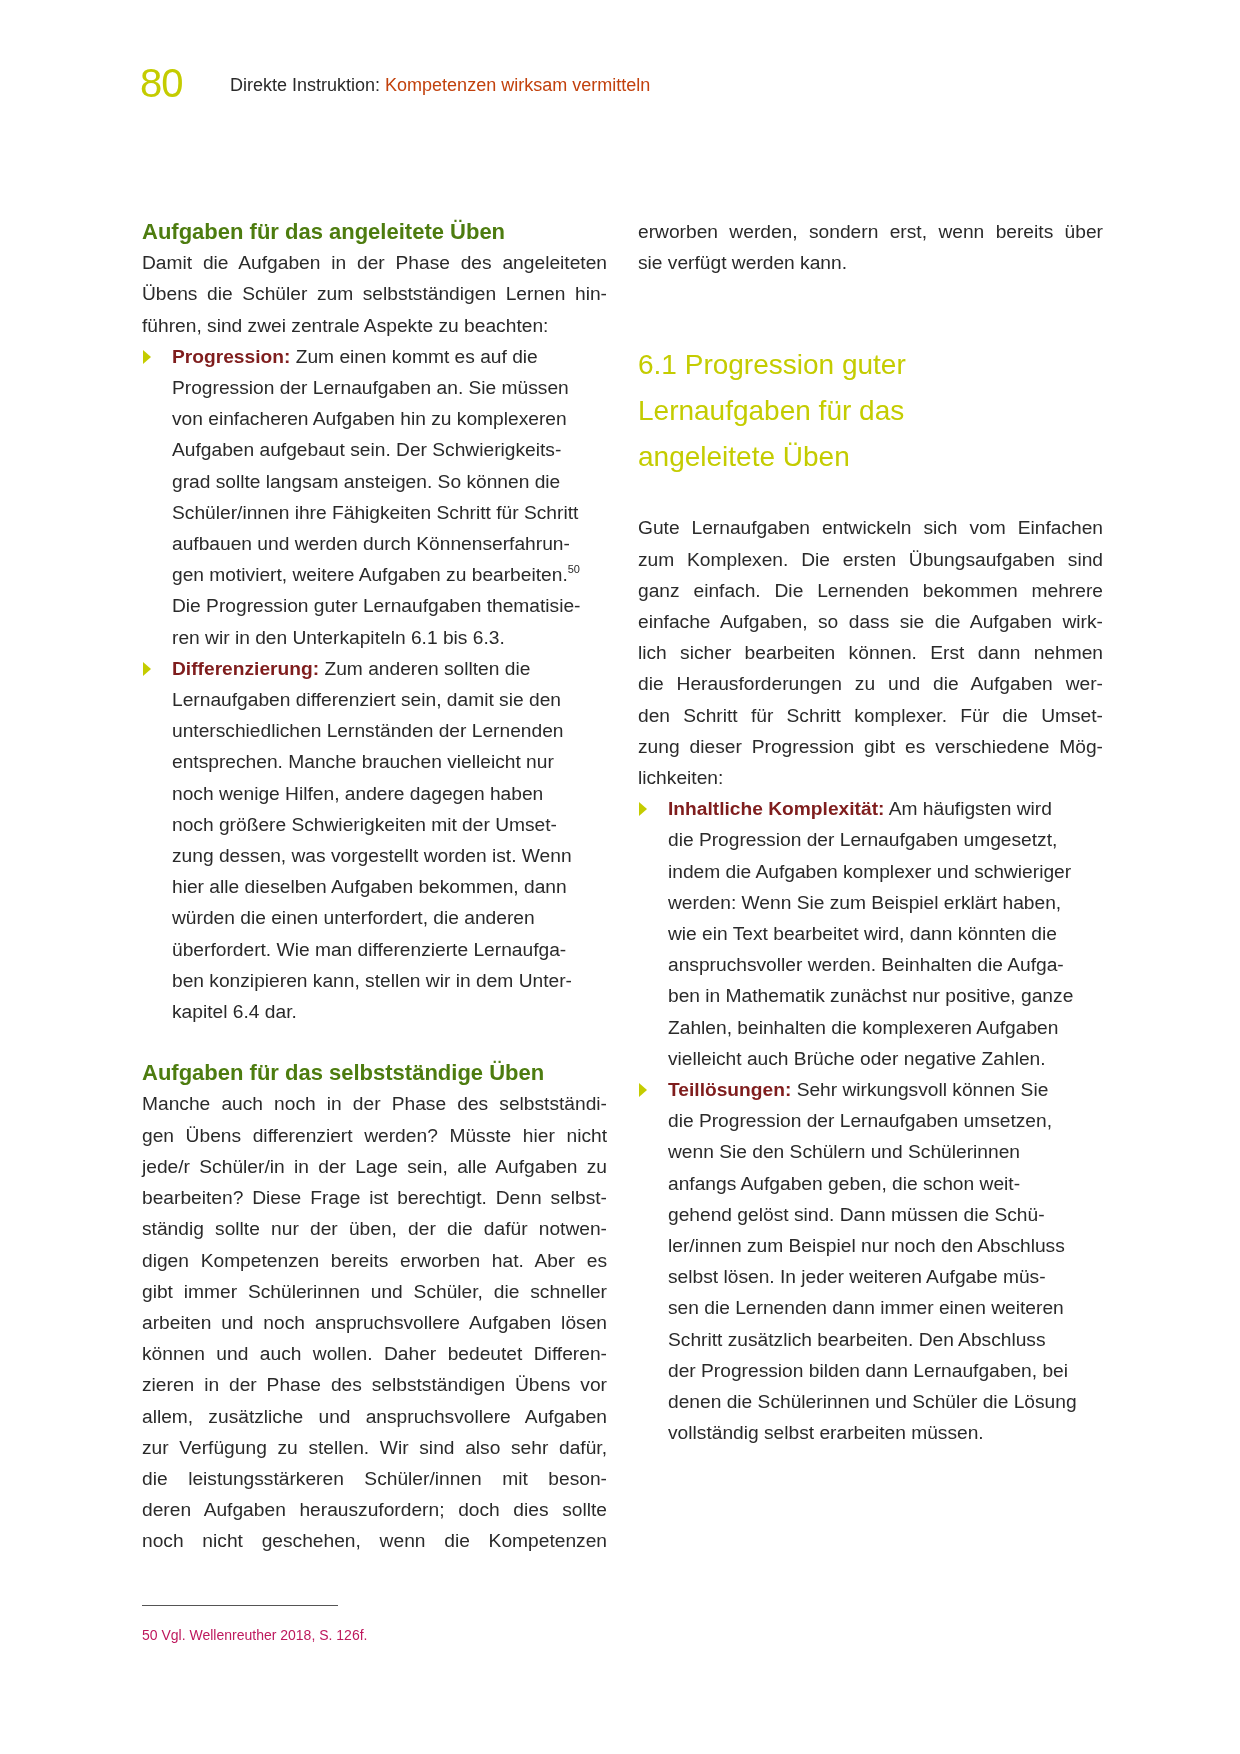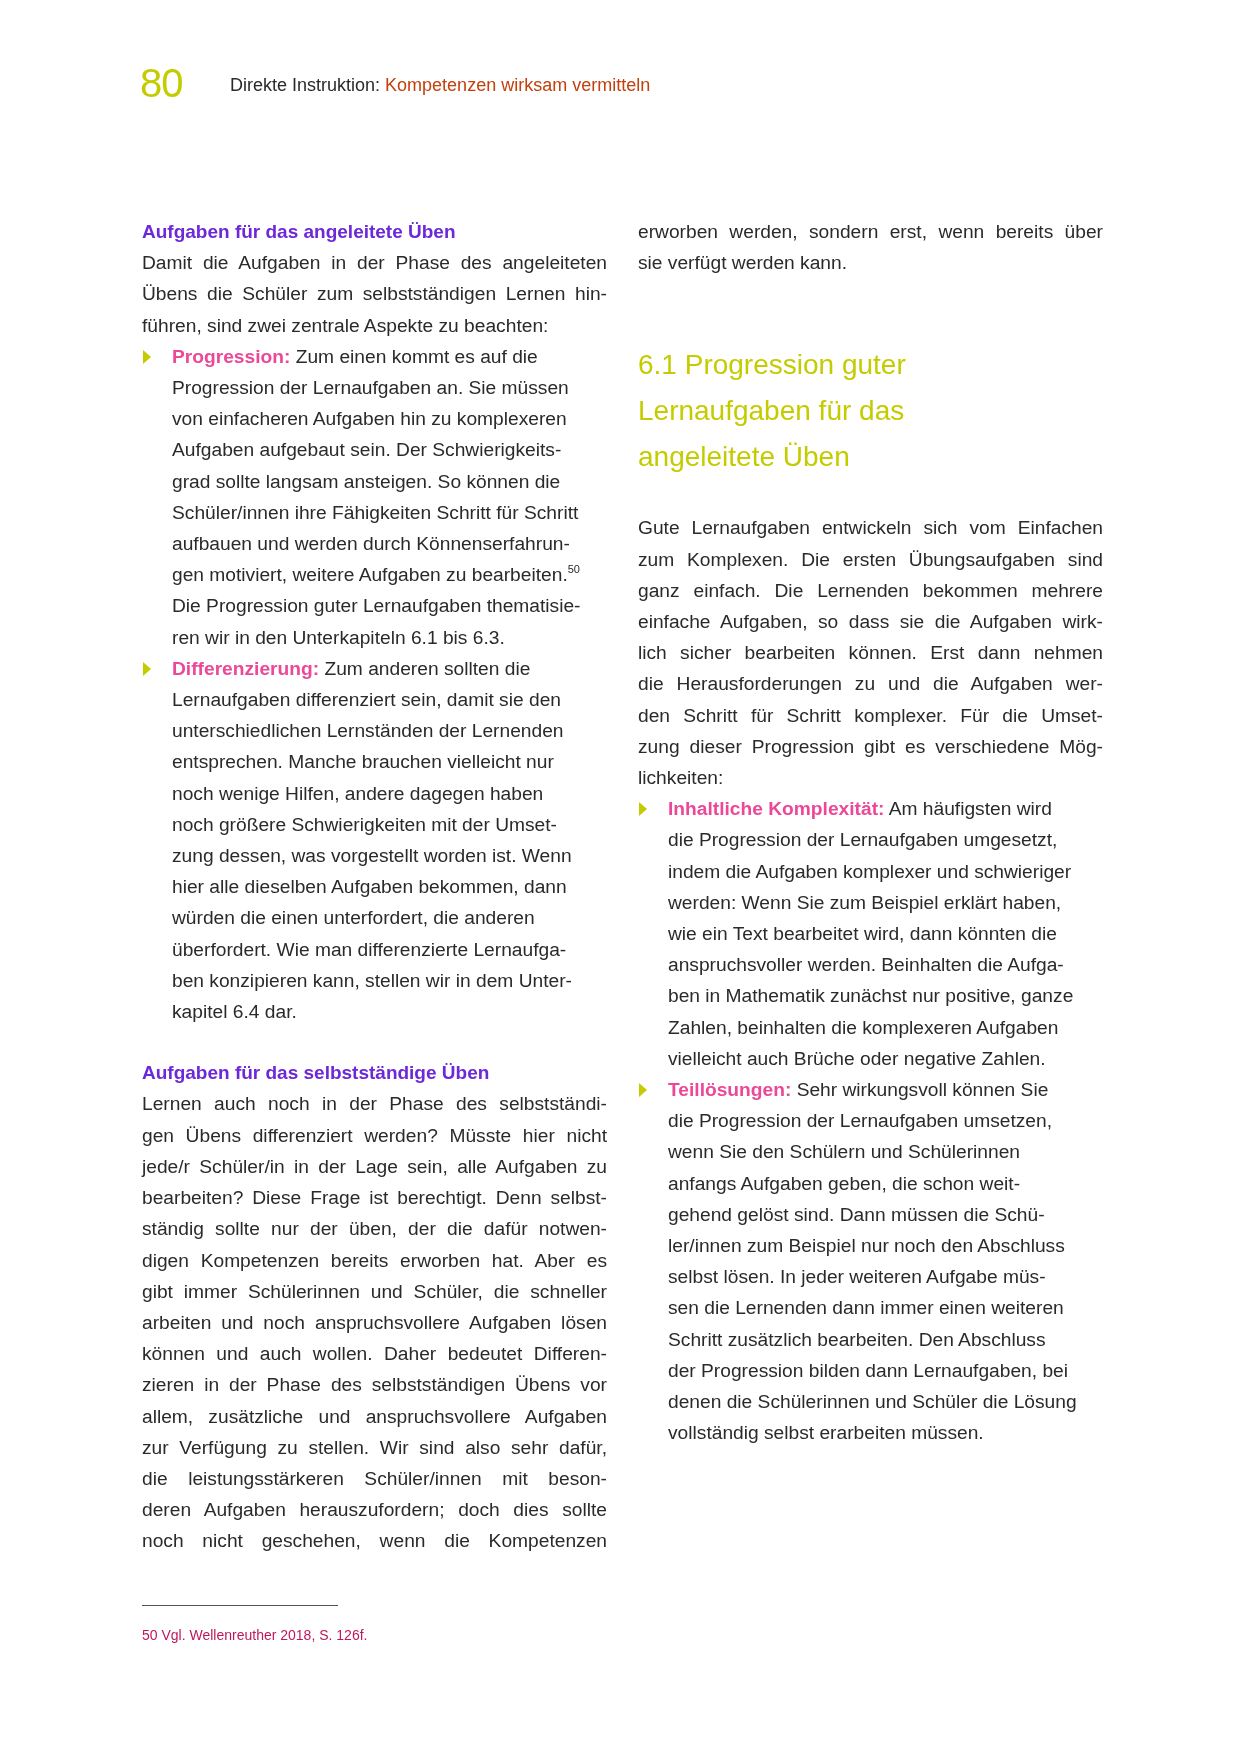--- a/index.html
+++ b/index.html
@@ -8,28 +8,28 @@
   .header { position: absolute; top: 58px; left: 140px; height: 50px; }
   .page-num { position: absolute; left: 0; top: 0; font-size: 40px; color: #c4cc00; font-weight: 300; letter-spacing: -1px; line-height: 50px; }
   .running { position: absolute; left: 90px; top: 12px; font-size: 18px; white-space: nowrap; line-height: 30px; }
   .running .chap { color: #2a2a2a; }
   .running .title { color: #c2410c; }
 
   .col { position: absolute; top: 216px; width: 465px; font-size: 19.2px; line-height: 31.2px; }
   .col-left { left: 142px; }
   .col-right { left: 638px; }
 
-  .subhead { color: #6d28d9; font-weight: bold; font-size: 19px; line-height: 31.2px; margin: 0; }
+  .subhead { color: #4d7c0f; font-weight: bold; font-size: 22px; line-height: 31.2px; margin: 0; }
   .line { display: block; white-space: nowrap; }
   .just { text-align: justify; text-align-last: justify; }
   .bullet { position: relative; padding-left: 30px; }
   .bullet-icon { position: absolute; left: 1px; top: 9px; width: 0; height: 0;
                  border-top: 7px solid transparent; border-bottom: 7px solid transparent;
                  border-left: 8px solid #c4cc00; }
-  .bullet b { color: #ec4899; }
+  .bullet b { color: #7f1d1d; }
   sup { font-size: 11px; line-height: 0; vertical-align: 8px; }
 
   .gap-section { height: 30px; }
   .section-title { color: #c4cc00; font-size: 28px; line-height: 46px; font-weight: normal; margin: 0; }
   .section-spacer-top { height: 64px; }
   .section-spacer-bottom { height: 32px; }
 
   .footnote-rule { position: absolute; left: 142px; top: 1605px; width: 196px; height: 0; border-top: 1.4px solid #555; }
   .footnote { position: absolute; left: 142px; top: 1625px; font-size: 14px; line-height: 20px; color: #be185d; }
 </style>
@@ -79,21 +79,21 @@
     <span class="line">würden die einen unterfordert, die anderen</span>
     <span class="line">überfordert. Wie man differenzierte Lernaufga-</span>
     <span class="line">ben konzipieren kann, stellen wir in dem Unter-</span>
     <span class="line">kapitel 6.4 dar.</span>
   </div>
 
   <div class="gap-section"></div>
 
   <h3 class="subhead">Aufgaben für das selbstständige Üben</h3>
   <div>
-    <span class="line just">Lernen auch noch in der Phase des selbstständi-</span>
+    <span class="line just">Manche auch noch in der Phase des selbstständi-</span>
     <span class="line just">gen Übens differenziert werden? Müsste hier nicht</span>
     <span class="line just">jede/r Schüler/in in der Lage sein, alle Aufgaben zu</span>
     <span class="line just">bearbeiten? Diese Frage ist berechtigt. Denn selbst-</span>
     <span class="line just">ständig sollte nur der üben, der die dafür notwen-</span>
     <span class="line just">digen Kompetenzen bereits erworben hat. Aber es</span>
     <span class="line just">gibt immer Schülerinnen und Schüler, die schneller</span>
     <span class="line just">arbeiten und noch anspruchsvollere Aufgaben lösen</span>
     <span class="line just">können und auch wollen. Daher bedeutet Differen-</span>
     <span class="line just">zieren in der Phase des selbstständigen Übens vor</span>
     <span class="line just">allem, zusätzliche und anspruchsvollere Aufgaben</span>

